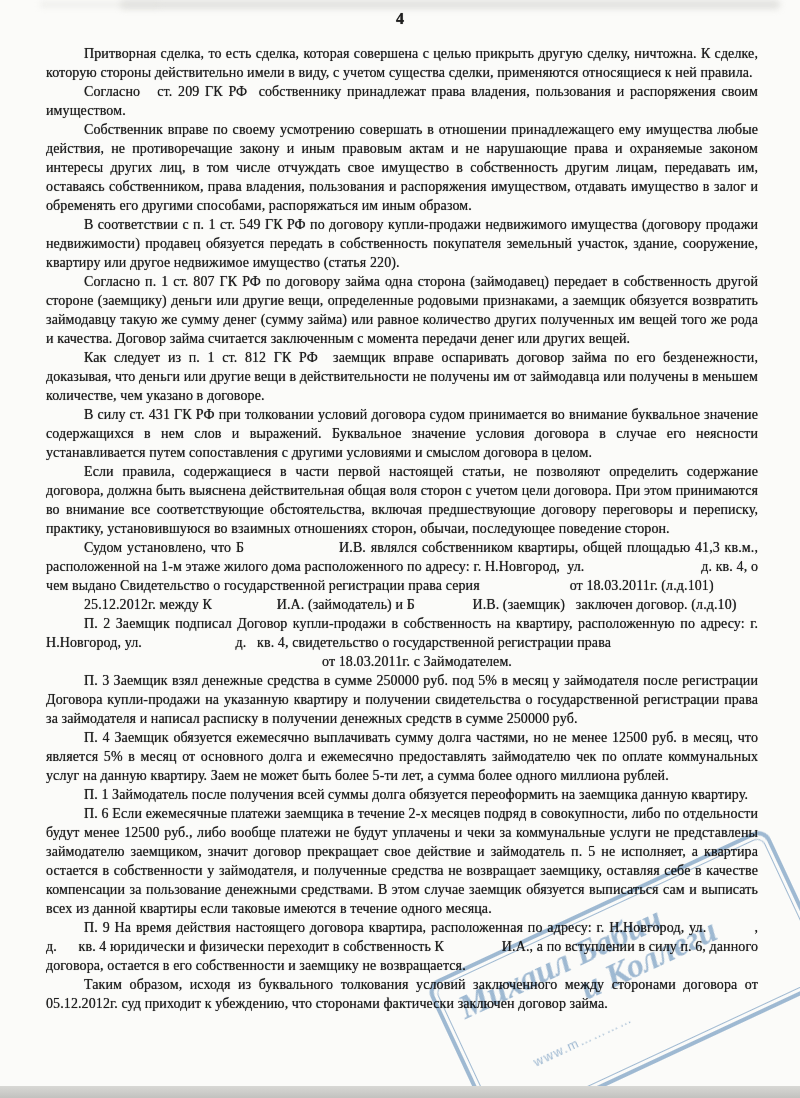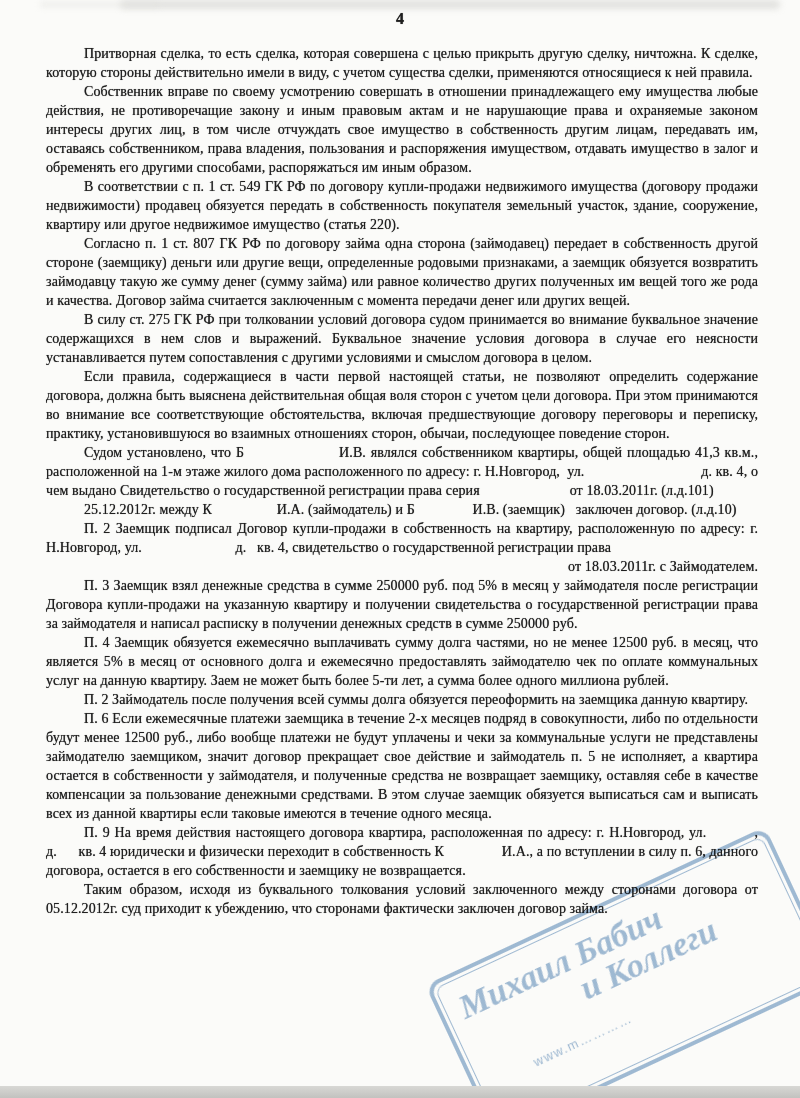--- a/index.html
+++ b/index.html
@@ -32,21 +32,21 @@
     text-shadow: 0 0 .7px #2a2a2a;
   }
   .doc-body {
     position: absolute; top: 44px; left: 46px; width: 712px;
     font-size: 14px; line-height: 19px;
     text-align: justify;
     text-shadow: 0 0 .7px rgba(35,35,35,.85);
     letter-spacing: .1px;
   }
   .doc-body p { margin: 0; text-indent: 38px; }
-  .doc-body p.hang { text-align: right; text-indent: 30px; }
+  .doc-body p.hang { text-align: center; text-indent: 30px; }
   
   .watermark {
     position: absolute; left: 443px; top: 898px; width: 375px; height: 168px;
     transform: rotate(-25deg);
     color: #8aabcd;
     mix-blend-mode: multiply;
     opacity: .8;
     filter: blur(.4px);
     pointer-events: none;
   }
@@ -69,32 +69,34 @@
 
 <div class="scan">
 
   <div class="smudge-top"></div>
   <div class="smudge-top2"></div>
 
   <div class="page-number">4</div>
 
   <div class="doc-body">
     <p>Притворная сделка, то есть сделка, которая совершена с целью прикрыть другую сделку, ничтожна. К сделке, которую стороны действительно имели в виду, с учетом существа сделки, применяются относящиеся к ней правила.</p>
+    <p>Согласно&nbsp;&nbsp; ст. 209 ГК РФ&nbsp; собственнику принадлежат права владения, пользования и распоряжения своим имуществом.</p>
     <p>Собственник вправе по своему усмотрению совершать в отношении принадлежащего ему имущества любые действия, не противоречащие закону и иным правовым актам и не нарушающие права и охраняемые законом интересы других лиц, в том числе отчуждать свое имущество в собственность другим лицам, передавать им, оставаясь собственником, права владения, пользования и распоряжения имуществом, отдавать имущество в залог и обременять его другими способами, распоряжаться им иным образом.</p>
     <p>В соответствии с п. 1 ст. 549 ГК РФ по договору купли-продажи недвижимого имущества (договору продажи недвижимости) продавец обязуется передать в собственность покупателя земельный участок, здание, сооружение, квартиру или другое недвижимое имущество (статья 220).</p>
     <p>Согласно п. 1 ст. 807 ГК РФ по договору займа одна сторона (займодавец) передает в собственность другой стороне (заемщику) деньги или другие вещи, определенные родовыми признаками, а заемщик обязуется возвратить займодавцу такую же сумму денег (сумму займа) или равное количество других полученных им вещей того же рода и качества. Договор займа считается заключенным с момента передачи денег или других вещей.</p>
-    <p>В силу ст. 275 ГК РФ при толковании условий договора судом принимается во внимание буквальное значение содержащихся в нем слов и выражений. Буквальное значение условия договора в случае его неясности устанавливается путем сопоставления с другими условиями и смыслом договора в целом.</p>
+    <p>Как следует из п. 1 ст. 812 ГК РФ&nbsp; заемщик вправе оспаривать договор займа по его безденежности, доказывая, что деньги или другие вещи в действительности не получены им от займодавца или получены в меньшем количестве, чем указано в договоре.</p>
+    <p>В силу ст. 431 ГК РФ при толковании условий договора судом принимается во внимание буквальное значение содержащихся в нем слов и выражений. Буквальное значение условия договора в случае его неясности устанавливается путем сопоставления с другими условиями и смыслом договора в целом.</p>
     <p>Если правила, содержащиеся в части первой настоящей статьи, не позволяют определить содержание договора, должна быть выяснена действительная общая воля сторон с учетом цели договора. При этом принимаются во внимание все соответствующие обстоятельства, включая предшествующие договору переговоры и переписку, практику, установившуюся во взаимных отношениях сторон, обычаи, последующее поведение сторон.</p>
     <p>Судом установлено, что Б&nbsp;&nbsp;&nbsp;&nbsp;&nbsp;&nbsp;&nbsp;&nbsp;&nbsp;&nbsp;&nbsp;&nbsp;&nbsp;&nbsp;&nbsp;&nbsp;&nbsp;&nbsp;&nbsp;&nbsp;И.В. являлся собственником квартиры, общей площадью 41,3 кв.м., расположенной на 1-м этаже жилого дома расположенного по адресу: г. Н.Новгород,&nbsp; ул.&nbsp;&nbsp;&nbsp;&nbsp;&nbsp;&nbsp;&nbsp;&nbsp;&nbsp;&nbsp;&nbsp;&nbsp;&nbsp;&nbsp;&nbsp;&nbsp;&nbsp;&nbsp;&nbsp;&nbsp;&nbsp;&nbsp;&nbsp;&nbsp;&nbsp;&nbsp;&nbsp;&nbsp;&nbsp;&nbsp;&nbsp;&nbsp;д. кв. 4, о чем выдано Свидетельство о государственной регистрации права серия&nbsp;&nbsp;&nbsp;&nbsp;&nbsp;&nbsp;&nbsp;&nbsp;&nbsp;&nbsp;&nbsp;&nbsp;&nbsp;&nbsp;&nbsp;&nbsp;&nbsp;&nbsp;&nbsp;&nbsp;&nbsp;&nbsp;&nbsp;&nbsp;&nbsp;от 18.03.2011г. (л.д.101)</p>
     <p>25.12.2012г. между К&nbsp;&nbsp;&nbsp;&nbsp;&nbsp;&nbsp;&nbsp;&nbsp;&nbsp;&nbsp;&nbsp;&nbsp;&nbsp;&nbsp;&nbsp;&nbsp;&nbsp;&nbsp;И.А. (займодатель) и Б&nbsp;&nbsp;&nbsp;&nbsp;&nbsp;&nbsp;&nbsp;&nbsp;&nbsp;&nbsp;&nbsp;&nbsp;&nbsp;&nbsp;&nbsp;&nbsp;И.В. (заемщик)&nbsp;&nbsp; заключен договор. (л.д.10)</p>
     <p>П. 2 Заемщик подписал Договор купли-продажи в собственность на квартиру, расположенную по адресу: г. Н.Новгород, ул.&nbsp;&nbsp;&nbsp;&nbsp;&nbsp;&nbsp;&nbsp;&nbsp;&nbsp;&nbsp;&nbsp;&nbsp;&nbsp;&nbsp;&nbsp;&nbsp;&nbsp;&nbsp;&nbsp;&nbsp;&nbsp;&nbsp;&nbsp;&nbsp;&nbsp;&nbsp;д.&nbsp;&nbsp; кв. 4, свидетельство о государственной регистрации права</p>
     <p class="hang">от 18.03.2011г. с Займодателем.</p>
     <p>П. 3 Заемщик взял денежные средства в сумме 250000 руб. под 5% в месяц у займодателя после регистрации Договора купли-продажи на указанную квартиру и получении свидетельства о государственной регистрации права за займодателя и написал расписку в получении денежных средств в сумме 250000 руб.</p>
     <p>П. 4 Заемщик обязуется ежемесячно выплачивать сумму долга частями, но не менее 12500 руб. в месяц, что является 5% в месяц от основного долга и ежемесячно предоставлять займодателю чек по оплате коммунальных услуг на данную квартиру. Заем не может быть более 5-ти лет, а сумма более одного миллиона рублей.</p>
-    <p>П. 2 Займодатель после получения всей суммы долга обязуется переоформить на заемщика данную квартиру.</p>
+    <p>П. 1 Займодатель после получения всей суммы долга обязуется переоформить на заемщика данную квартиру.</p>
     <p>П. 6 Если ежемесячные платежи заемщика в течение 2-х месяцев подряд в совокупности, либо по отдельности будут менее 12500 руб., либо вообще платежи не будут уплачены и чеки за коммунальные услуги не представлены займодателю заемщиком, значит договор прекращает свое действие и займодатель п. 5 не исполняет, а квартира остается в собственности у займодателя, и полученные средства не возвращает заемщику, оставляя себе в качестве компенсации за пользование денежными средствами. В этом случае заемщик обязуется выписаться сам и выписать всех из данной квартиры если таковые имеются в течение одного месяца.</p>
     <p>П. 9 На время действия настоящего договора квартира, расположенная по адресу: г. Н.Новгород, ул.&nbsp;&nbsp;&nbsp;&nbsp;&nbsp;&nbsp;&nbsp;&nbsp;&nbsp;&nbsp;, д.&nbsp;&nbsp;&nbsp;&nbsp;&nbsp;&nbsp;кв. 4 юридически и физически переходит в собственность К&nbsp;&nbsp;&nbsp;&nbsp;&nbsp;&nbsp;&nbsp;&nbsp;&nbsp;&nbsp;&nbsp;&nbsp;&nbsp;&nbsp;&nbsp;&nbsp;И.А., а по вступлении в силу п. 6, данного договора, остается в его собственности и заемщику не возвращается.</p>
     <p>Таким образом, исходя из буквального толкования условий заключенного между сторонами договора от 05.12.2012г. суд приходит к убеждению, что сторонами фактически заключен договор займа.</p>
   </div>
 
   <div class="watermark">
     <div class="wm-frame">
       <div class="wm-name">Михаил Бабич</div>
       <div class="wm-name2">и Коллеги</div>
       <div class="wm-url">www.m…………</div>

